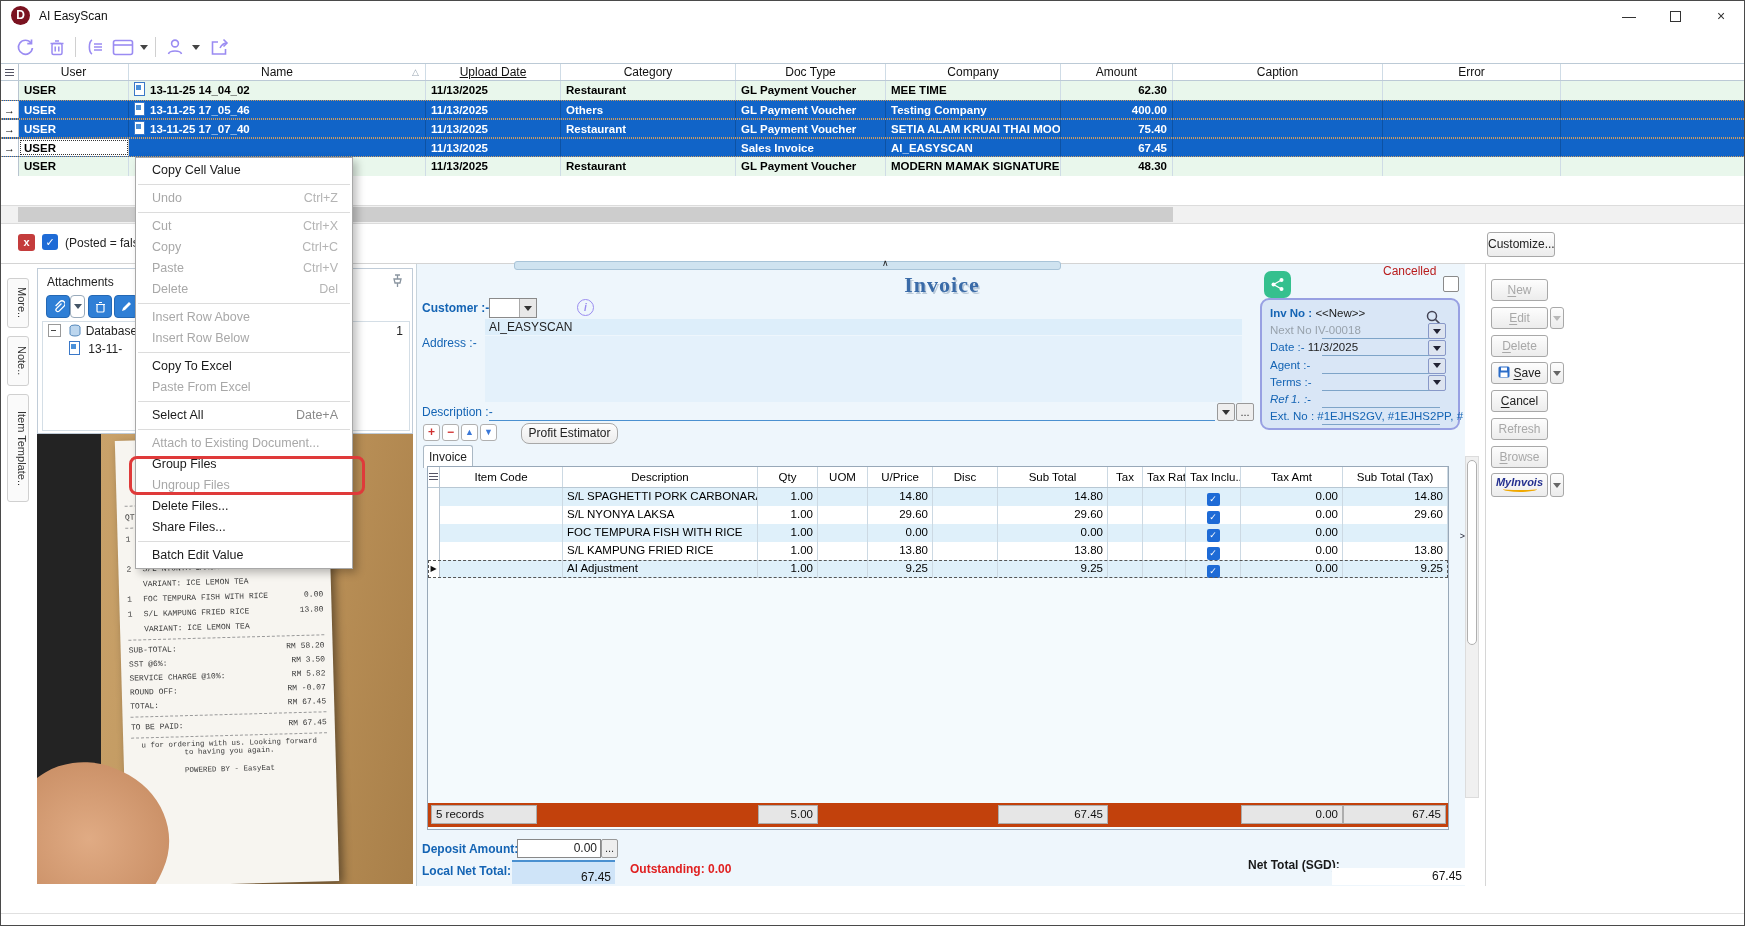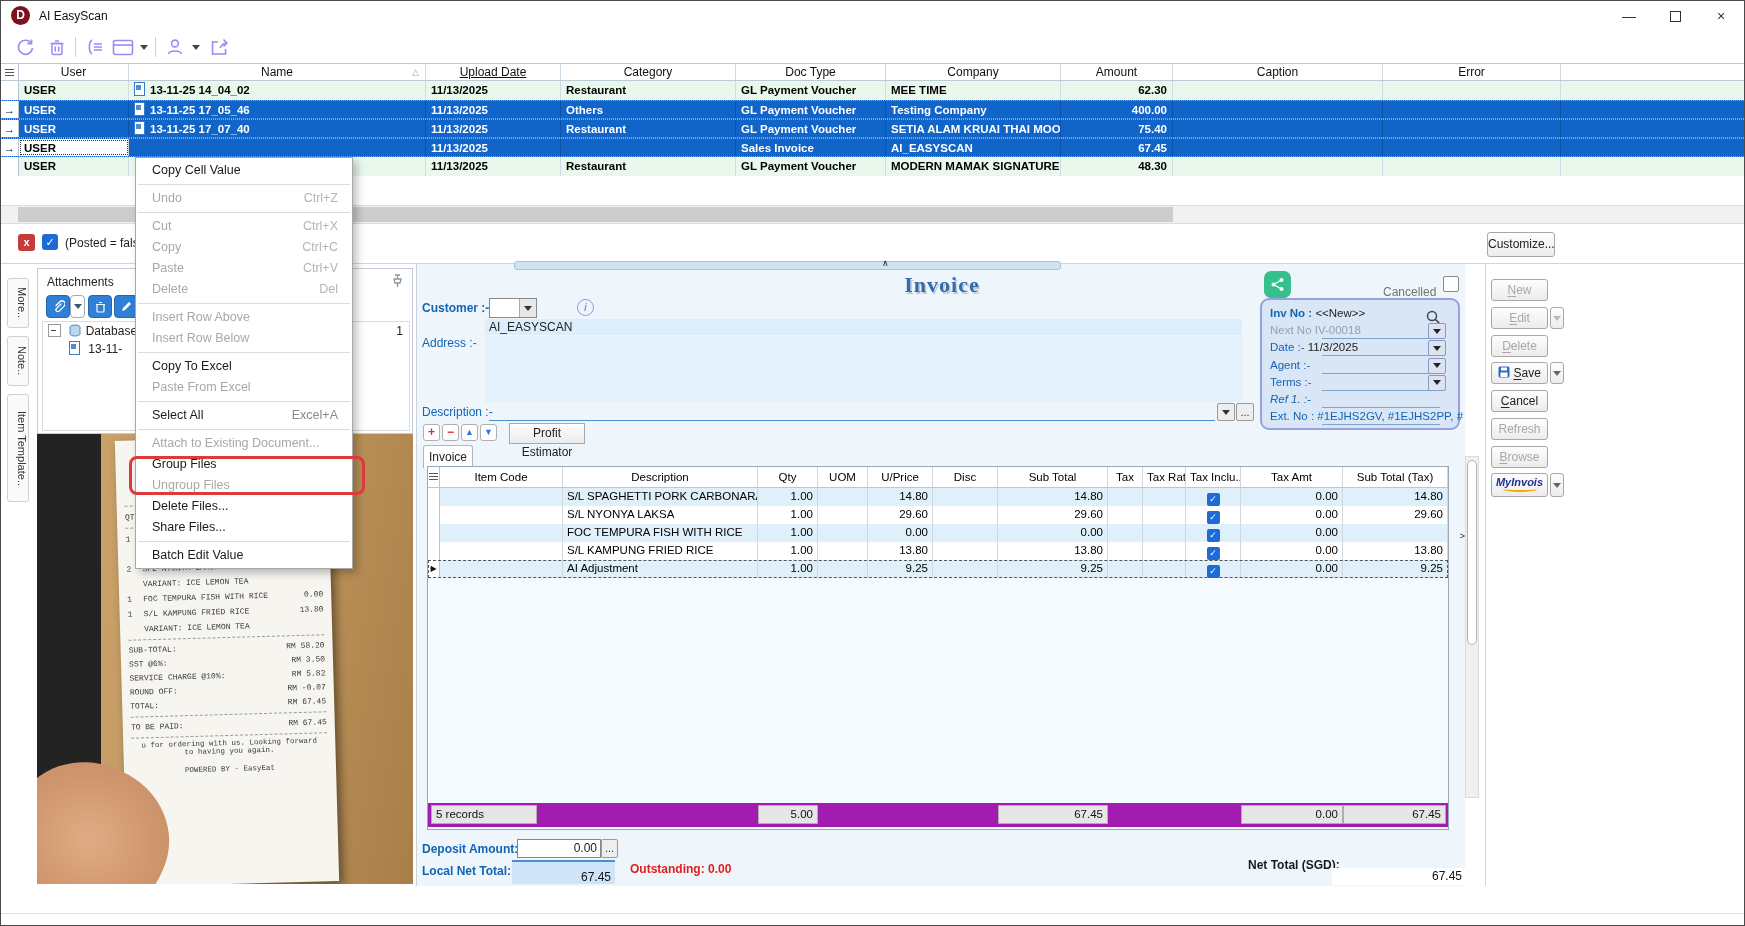--- a/index.html
+++ b/index.html
@@ -91,21 +91,21 @@
   
   #invpanel{position:absolute;left:415px;top:0;width:1049px;height:622px;background:#eef6fc;border-left:1px solid #c8d4dc;box-sizing:border-box}
   #vdivider{position:absolute;left:1484px;top:0;width:1px;height:622px;background:#d6d6d6}
   #splitter{position:absolute;left:97px;top:-3px;width:545px;height:7px;background:#cfe3f0;border:1px solid #a8c4d8;border-radius:3px}
   #splitcaret{position:absolute;left:367px;top:-4px;font-size:9px;color:#222}
   #invtitle{position:absolute;left:415px;top:8px;width:220px;text-align:center;
             font-family:"Liberation Serif",serif;font-weight:bold;font-size:22px;color:#3a6ba8;
             text-shadow:1.5px 1.5px 0 #b9c9d9;letter-spacing:1px}
   #sharebtn{position:absolute;left:847px;top:7px;width:27px;height:27px;border-radius:7px;background:#35c08e;
             display:flex;align-items:center;justify-content:center}
-  #cancelledlbl{position:absolute;left:966px;top:21px;font-size:12px;color:#737373}
+  #cancelledlbl{position:absolute;left:966px;top:0;font-size:12px;color:#b91c1c}
   #cancelledbox{position:absolute;left:1026px;top:12px;width:14px;height:14px;background:#fff;border:1px solid #8a8a8a;border-radius:2px}
   .bluelabel{color:#1464b4;font-size:12px}
   #custlabel{position:absolute;left:5px;top:37px;font-weight:bold}
   #custcombo{position:absolute;left:72px;top:34px;width:48px;height:20px;background:#fff;border:1px solid #8a8a8a;box-sizing:border-box}
   #custcombo .ddseg{position:absolute;right:0;top:0;width:16px;height:18px;background:#e8e8e8;border-left:1px solid #aaa;
                     display:flex;align-items:center;justify-content:center}
   #infoicon{position:absolute;left:160px;top:35px;width:15px;height:15px;border:1.5px solid #9a8cf0;border-radius:50%;
             color:#9a8cf0;font-size:10px;font-style:italic;font-weight:bold;text-align:center;line-height:15px}
   #custband{position:absolute;left:68px;top:55px;width:757px;height:16px;background:#ddeefa;font-size:12px;color:#222;line-height:16px;padding-left:4px;box-sizing:border-box}
   #addrlabel{position:absolute;left:5px;top:72px}
@@ -129,38 +129,38 @@
   
   #desclabel{position:absolute;left:5px;top:141px}
   #descvalue{position:absolute;left:72px;top:141px;font-size:12px;color:#111;width:720px;overflow:hidden;white-space:nowrap}
   #descline{position:absolute;left:72px;top:156px;width:726px;border-bottom:1px solid #4a90d0}
   .minibtn{position:absolute;top:139px;width:18px;height:18px;background:#eee;border:1px solid #999;border-radius:2px;
            display:flex;align-items:center;justify-content:center;font-size:11px;color:#333;box-sizing:border-box}
 
   
   .rbtn{position:absolute;top:160px;width:17px;height:17px;border:1px solid #b0b0b0;border-radius:3px;background:#fff;
         text-align:center;line-height:15px;font-size:12px;font-weight:bold;box-sizing:border-box}
-  #profitbtn{position:absolute;left:92px;top:159px;width:76px;height:21px;line-height:19px;border-radius:0}
+  #profitbtn{position:absolute;left:104px;top:159px;width:97px;height:21px;line-height:19px;border-radius:8px}
   #invtab{position:absolute;left:6px;top:181px;width:48px;height:22px;background:#fff;border:1px solid #aab8c4;
           border-bottom:none;border-radius:3px 3px 0 0;font-size:12px;text-align:center;line-height:22px;color:#222}
 
   
   #itemsgrid{position:absolute;left:10px;top:202px;width:1022px;height:364px;background:#f4fafd;
              border:1px solid #98a8b8;box-sizing:border-box}
   .ig-row{display:flex;height:18px;line-height:17px;font-size:11.5px;color:#000;box-sizing:border-box}
   .ig-head{height:21px;line-height:20px;font-size:11.5px;background:#fff;border-bottom:1px solid #b8c8d4}
   .ig-cell{box-sizing:border-box;padding:0 4px;border-right:1px solid #ccd9e3;overflow:hidden;white-space:nowrap}
   .ig-head .ig-cell{text-align:center}
   .ig-row.alt{background:#dff0fa}
   .ig-row.plain{background:#fff}
   .ig-row.focusrow{outline:1px dashed #555;outline-offset:-1px}
   .ig-ind{width:12px;min-width:12px;padding:0;text-align:center;font-size:8px;color:#111;border-right:1px solid #b8c4d0;background:#fff}
   .ig-check{display:inline-block;width:13px;height:13px;background:#1e6bd6;border-radius:2px;color:#fff;
             font-size:9px;text-align:center;line-height:13px;vertical-align:-2px}
-  #igtotals{position:absolute;left:0px;bottom:2px;width:1020px;height:24px;background:#a21caf}
+  #igtotals{position:absolute;left:0px;bottom:2px;width:1020px;height:24px;background:#c2410c}
   .totbox{position:absolute;top:2px;height:19px;background:#e6e6e6;border:1px solid #adadad;box-sizing:border-box;
           font-size:11.5px;line-height:17px;padding:0 4px;color:#111}
 
   
   #depositlabel{position:absolute;left:5px;top:578px;font-weight:bold}
   #depositinput{position:absolute;left:100px;top:575px;width:84px;height:19px;background:#fff;border:1px solid #888;
                 box-sizing:border-box;font-size:12px;text-align:right;line-height:17px;padding-right:3px}
   #depositdots{position:absolute;left:184px;top:575px;width:17px;height:19px;line-height:17px}
   #localnetlabel{position:absolute;left:5px;top:600px;font-weight:bold}
   #localnetbox{position:absolute;left:95px;top:596px;width:103px;height:24px;background:#cfe4f8;border-top:2px solid #4a90d0;
@@ -742,21 +742,21 @@
         <span class="lab">Copy To Excel</span>
         <span class="sc"></span>
       </div>
       <div class="mi disabled">
         <span class="lab">Paste From Excel</span>
         <span class="sc"></span>
       </div>
       <div class="msep"></div>
       <div class="mi">
         <span class="lab">Select All</span>
-        <span class="sc">Excel+A</span>
+        <span class="sc">Date+A</span>
       </div>
       <div class="msep"></div>
       <div class="mi disabled">
         <span class="lab">Attach to Existing Document...</span>
         <span class="sc"></span>
       </div>
       <div class="mi">
         <span class="lab">Group Files</span>
         <span class="sc"></span>
       </div>

